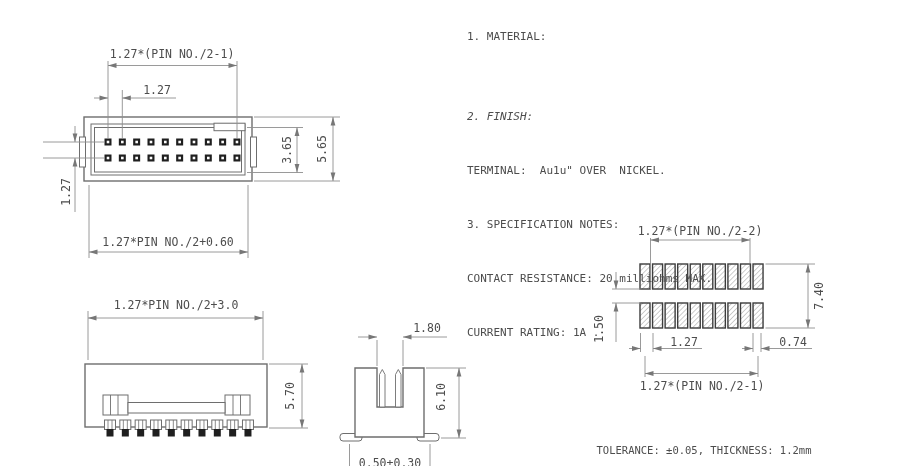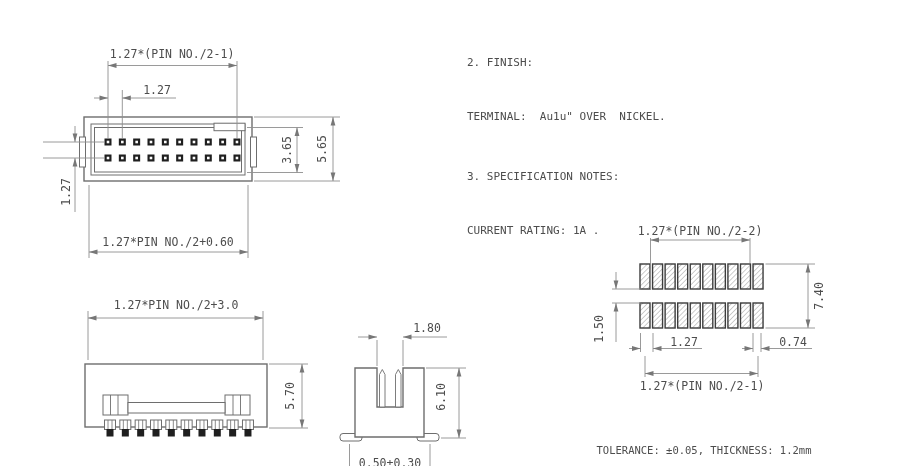--- a/index.html
+++ b/index.html
@@ -2,22 +2,22 @@
 <html><head>
 <meta charset="utf-8">
 <style>
   html,body{margin:0;padding:0;background:#fff;}
   .canvas{position:relative;width:904px;height:466px;background:#ffffff;overflow:hidden;
           font-family:"DejaVu Sans Mono",monospace;}
   svg text{font-family:"DejaVu Sans Mono",monospace;font-size:11.5px;fill:#4d4d4d;}
   svg text.tc{text-anchor:middle;}
   .notes{position:absolute;left:467px;top:-8px;font-size:11px;line-height:18px;color:#4d4d4d;
          white-space:pre;}
-  .notes .gap-lg{margin-top:26px;}
-  .notes .gap-sm{margin-top:6px;}
+  .notes .gap-lg{margin-top:26px;font-style:italic;}
+  .notes .gap-sm{}
   .captions{position:absolute;left:552px;top:413px;width:304px;text-align:center;
             font-size:10.5px;line-height:15px;color:#4d4d4d;white-space:pre;}
 </style>
 </head>
 <body>
 
 <div class="canvas">
 
   <svg width="904" height="466" viewBox="0 0 904 466" xmlns="http://www.w3.org/2000/svg" style="position:absolute;left:0;top:0;">
     <defs>
@@ -252,23 +252,25 @@
       <text class="tc" x="700" y="234.5">1.27*(PIN NO./2-2)</text>
       <text class="tc" x="823" y="296" transform="rotate(-90 823 296)">7.40</text>
       <text class="tc" x="603" y="329" transform="rotate(-90 603 329)">1.50</text>
       <text class="tc" x="684" y="346">1.27</text>
       <text class="tc" x="793" y="346">0.74</text>
       <text class="tc" x="702" y="390">1.27*(PIN NO./2-1)</text>
     </g>
   </svg>
 
   <div class="notes">
+    <div>1. MATERIAL:</div>
     <div class="gap-lg">2. FINISH:</div>
     <div>TERMINAL:  Au1u" OVER  NICKEL.</div>
     <div class="gap-sm">3. SPECIFICATION NOTES:</div>
+    <div>CONTACT RESISTANCE: 20 milliohms MAX.</div>
     <div>CURRENT RATING: 1A .</div>
     
     
   </div>
 
   <div class="captions">
     <div>TOLERANCE: ±0.05, THICKNESS: 1.2mm</div>
     
     
   </div>

